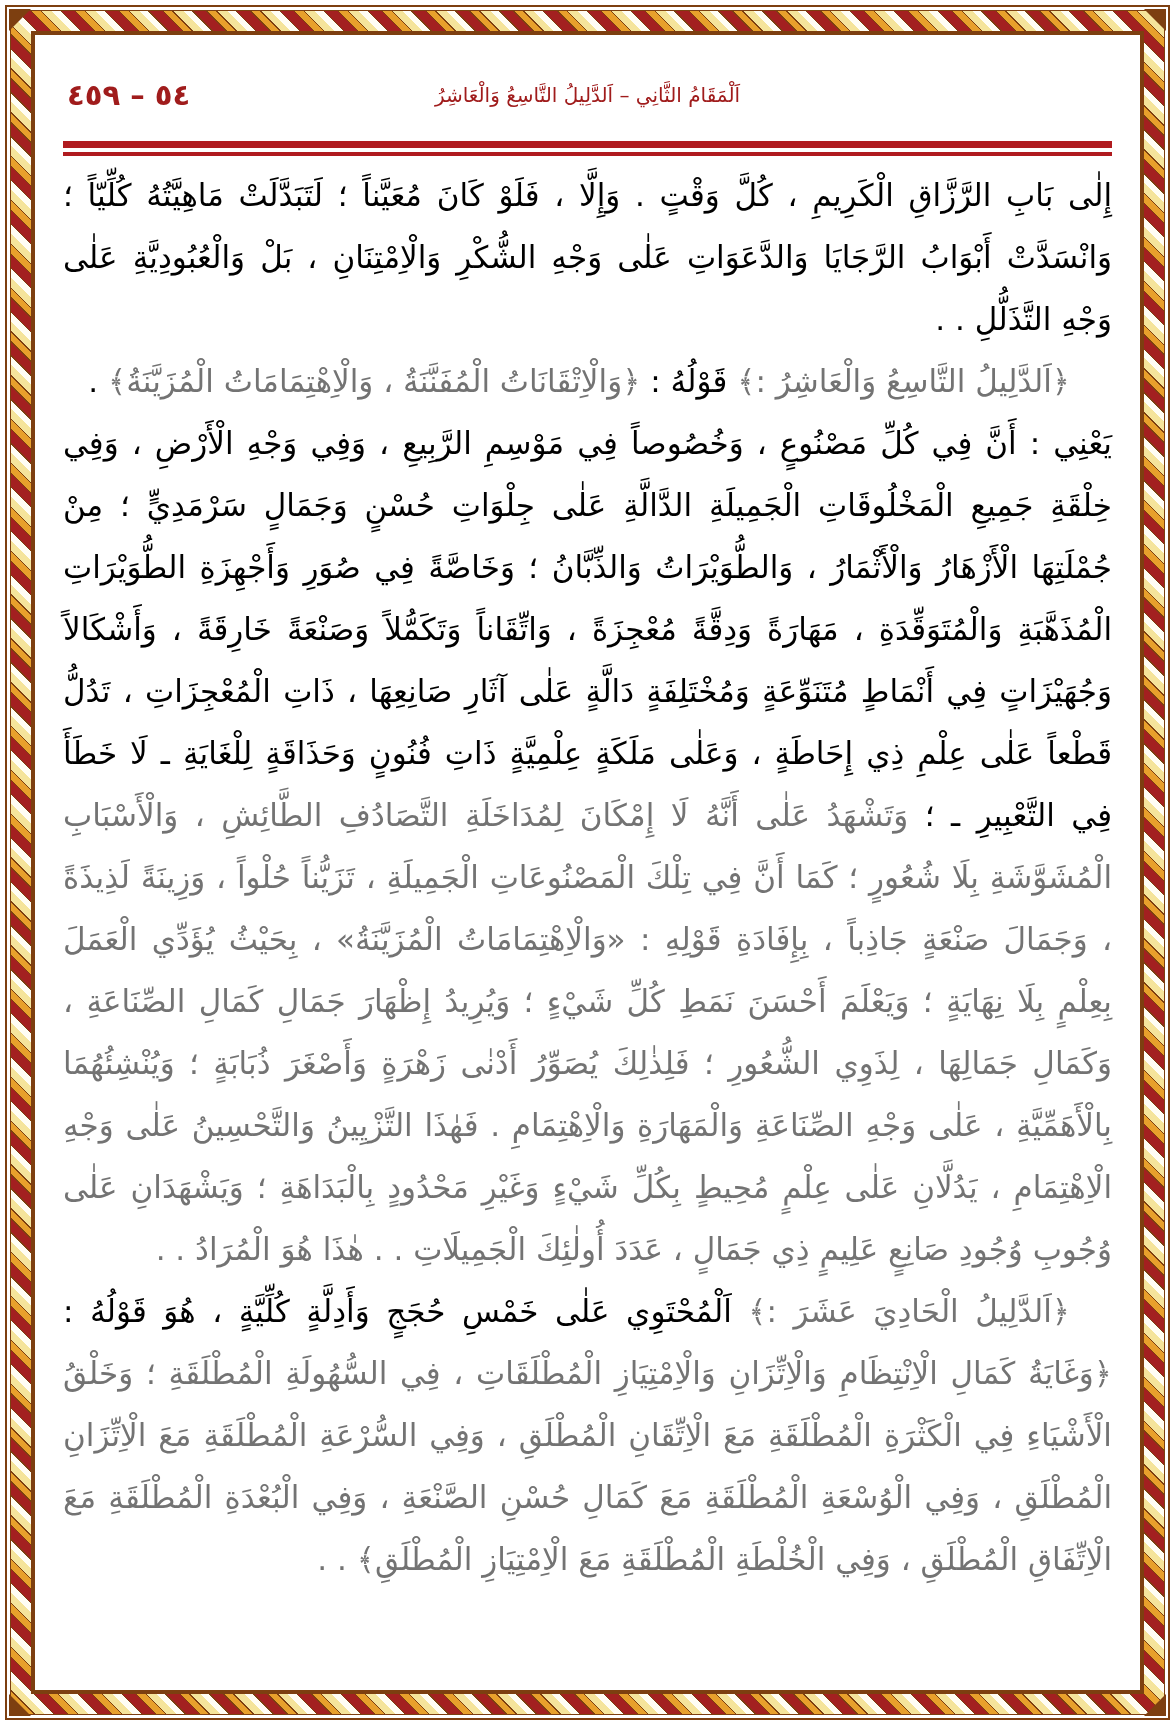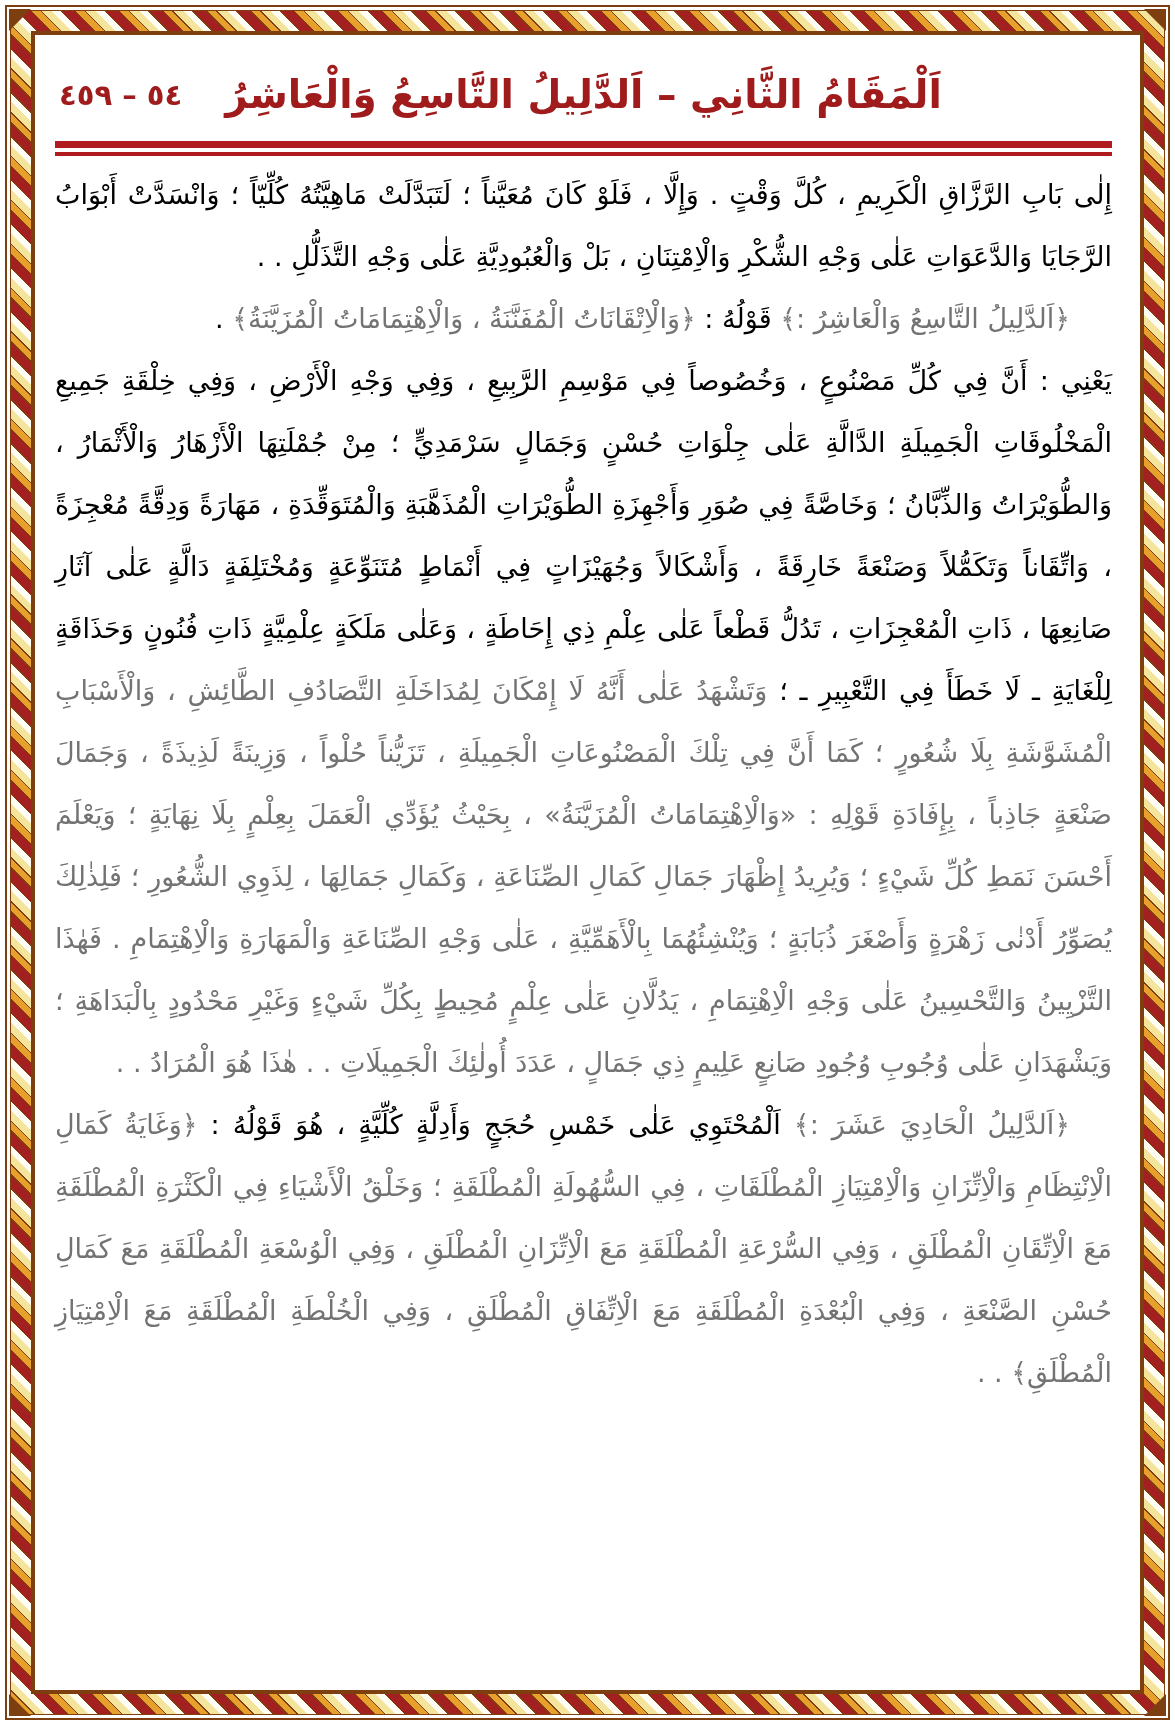--- a/index.html
+++ b/index.html
@@ -26,42 +26,42 @@
   }
   .frame-inner{position:absolute;inset:31px;border:4px solid #7d3f10;background:#ffffff;pointer-events:none;}
   .corner{position:absolute;width:22px;height:22px;background:#7d3f10;pointer-events:none;}
   .corner.tl{top:-2px;left:-2px;clip-path:polygon(0 0,100% 0,0 100%);}
   .corner.tr{top:-2px;right:-2px;clip-path:polygon(0 0,100% 0,100% 100%);}
   .corner.bl{bottom:-2px;left:-2px;clip-path:polygon(0 0,0 100%,100% 100%);}
   .corner.br{bottom:-2px;right:-2px;clip-path:polygon(100% 0,100% 100%,0 100%);}
   
   .content{
     position:absolute;inset:35px;
-    padding:30px 26px 0 18px;
+    padding:30px 26px 0 26px;
     direction:rtl;
     overflow:hidden;
   }
   .header{position:relative;height:66px;}
   .page-title{
     display:block;text-align:center;
-    color:#a01c1c;font-weight:bold;font-size:39px;line-height:60px;
+    color:#a01c1c;font-weight:normal;font-size:20px;line-height:60px;
   }
   .page-number{
     position:absolute;left:6px;top:0;
     color:#a01c1c;font-weight:bold;font-size:29px;line-height:60px;
     direction:rtl;
   }
   .rule{
     height:4px;margin:10px 2px 6px 2px;
     border-top:7px solid #b01b1f;
     border-bottom:4px solid #b01b1f;
   }
   p.para{
     margin:0;padding:0 2px;
-    font-size:27px;line-height:62px;
+    font-size:31px;line-height:62px;
     text-align:justify;text-justify:inter-word;
     color:#000000;
   }
   p.para.first{margin-top:8px;}
   p.para.indent{text-indent:42px;}
   .red{color:#737373;font-weight:normal;}
   .black{color:#000000;}
 </style>
 </head>
 <body>

